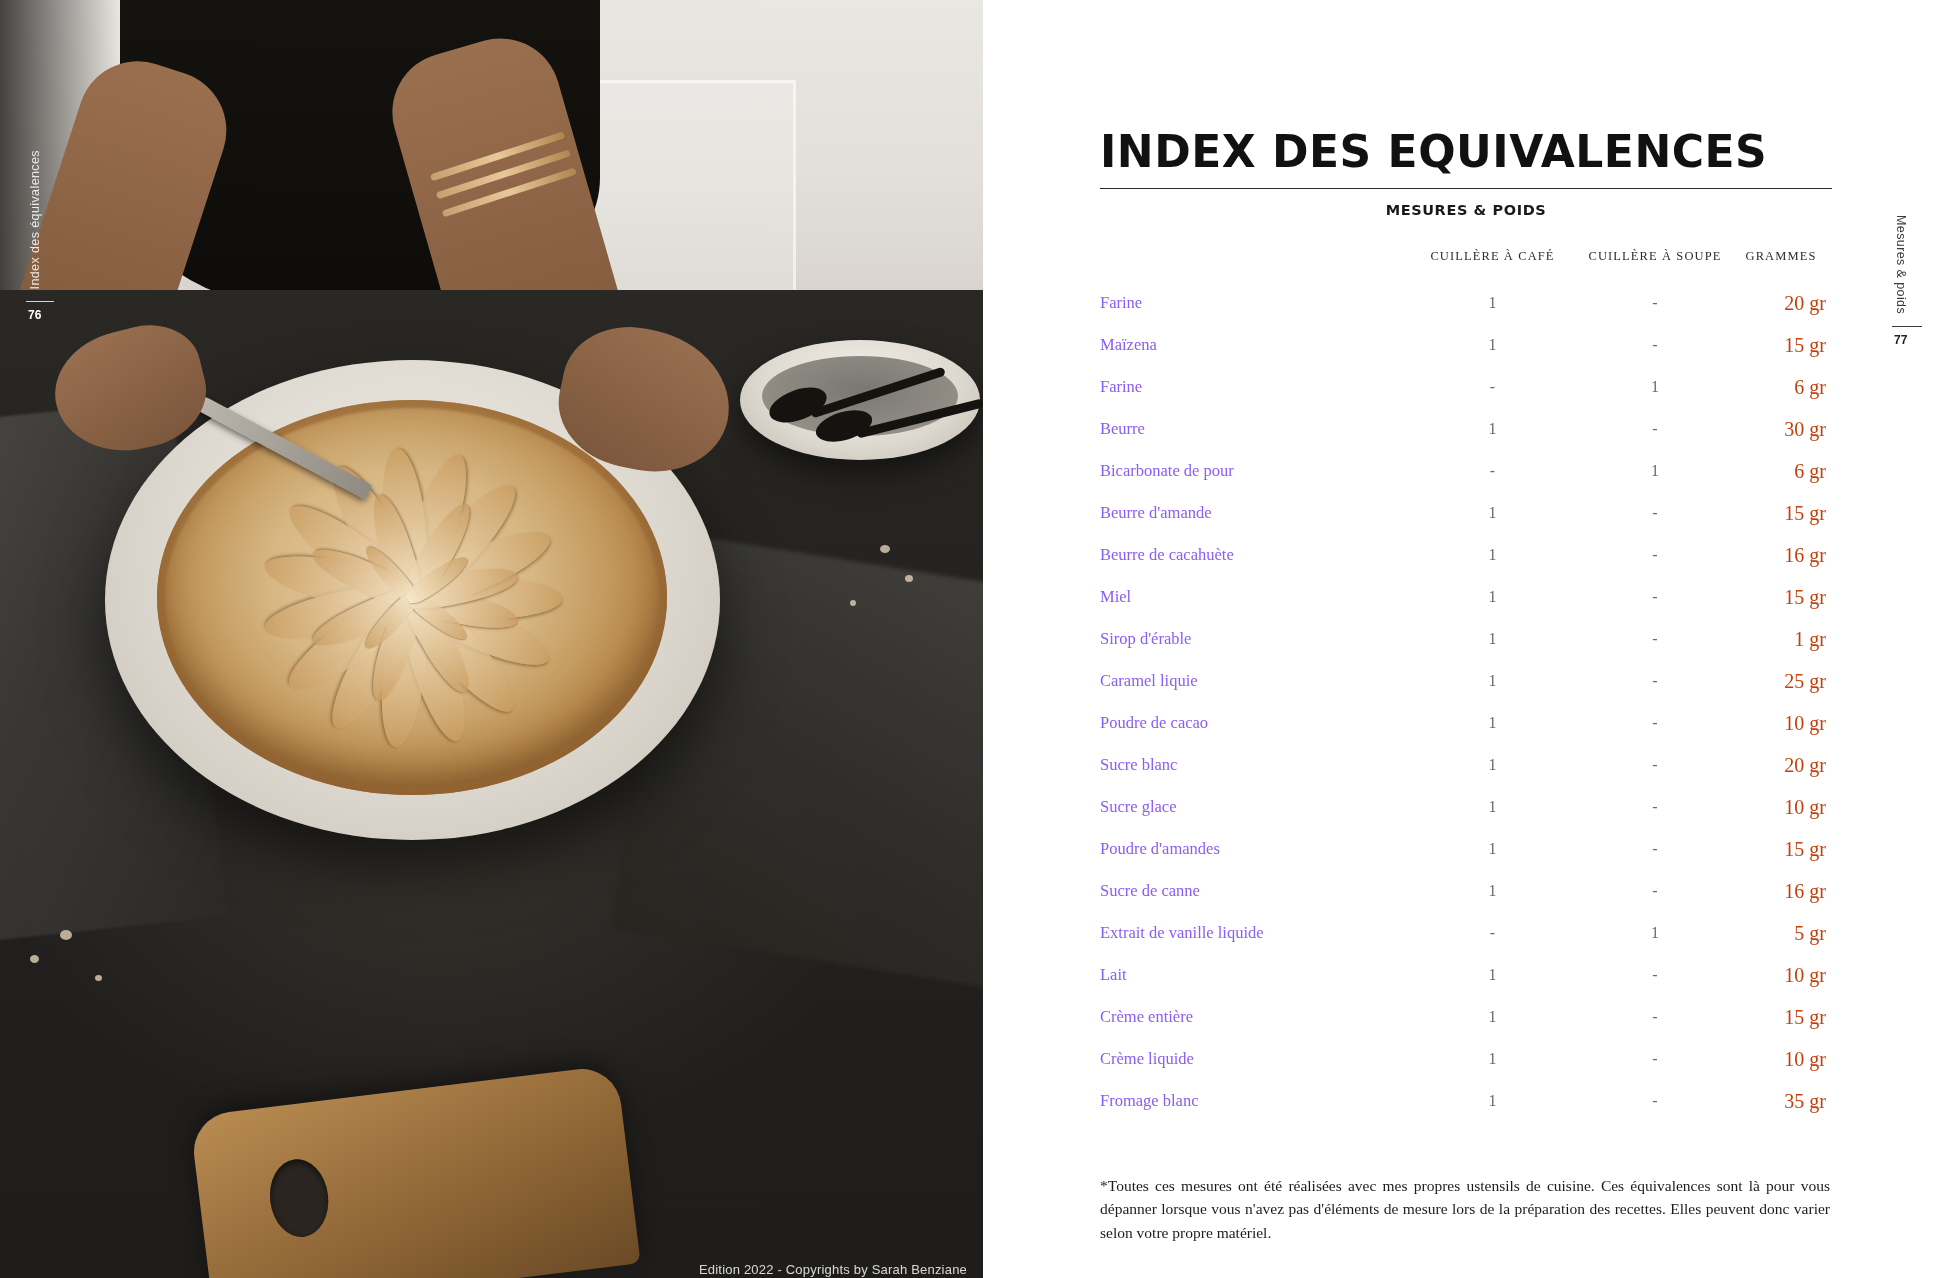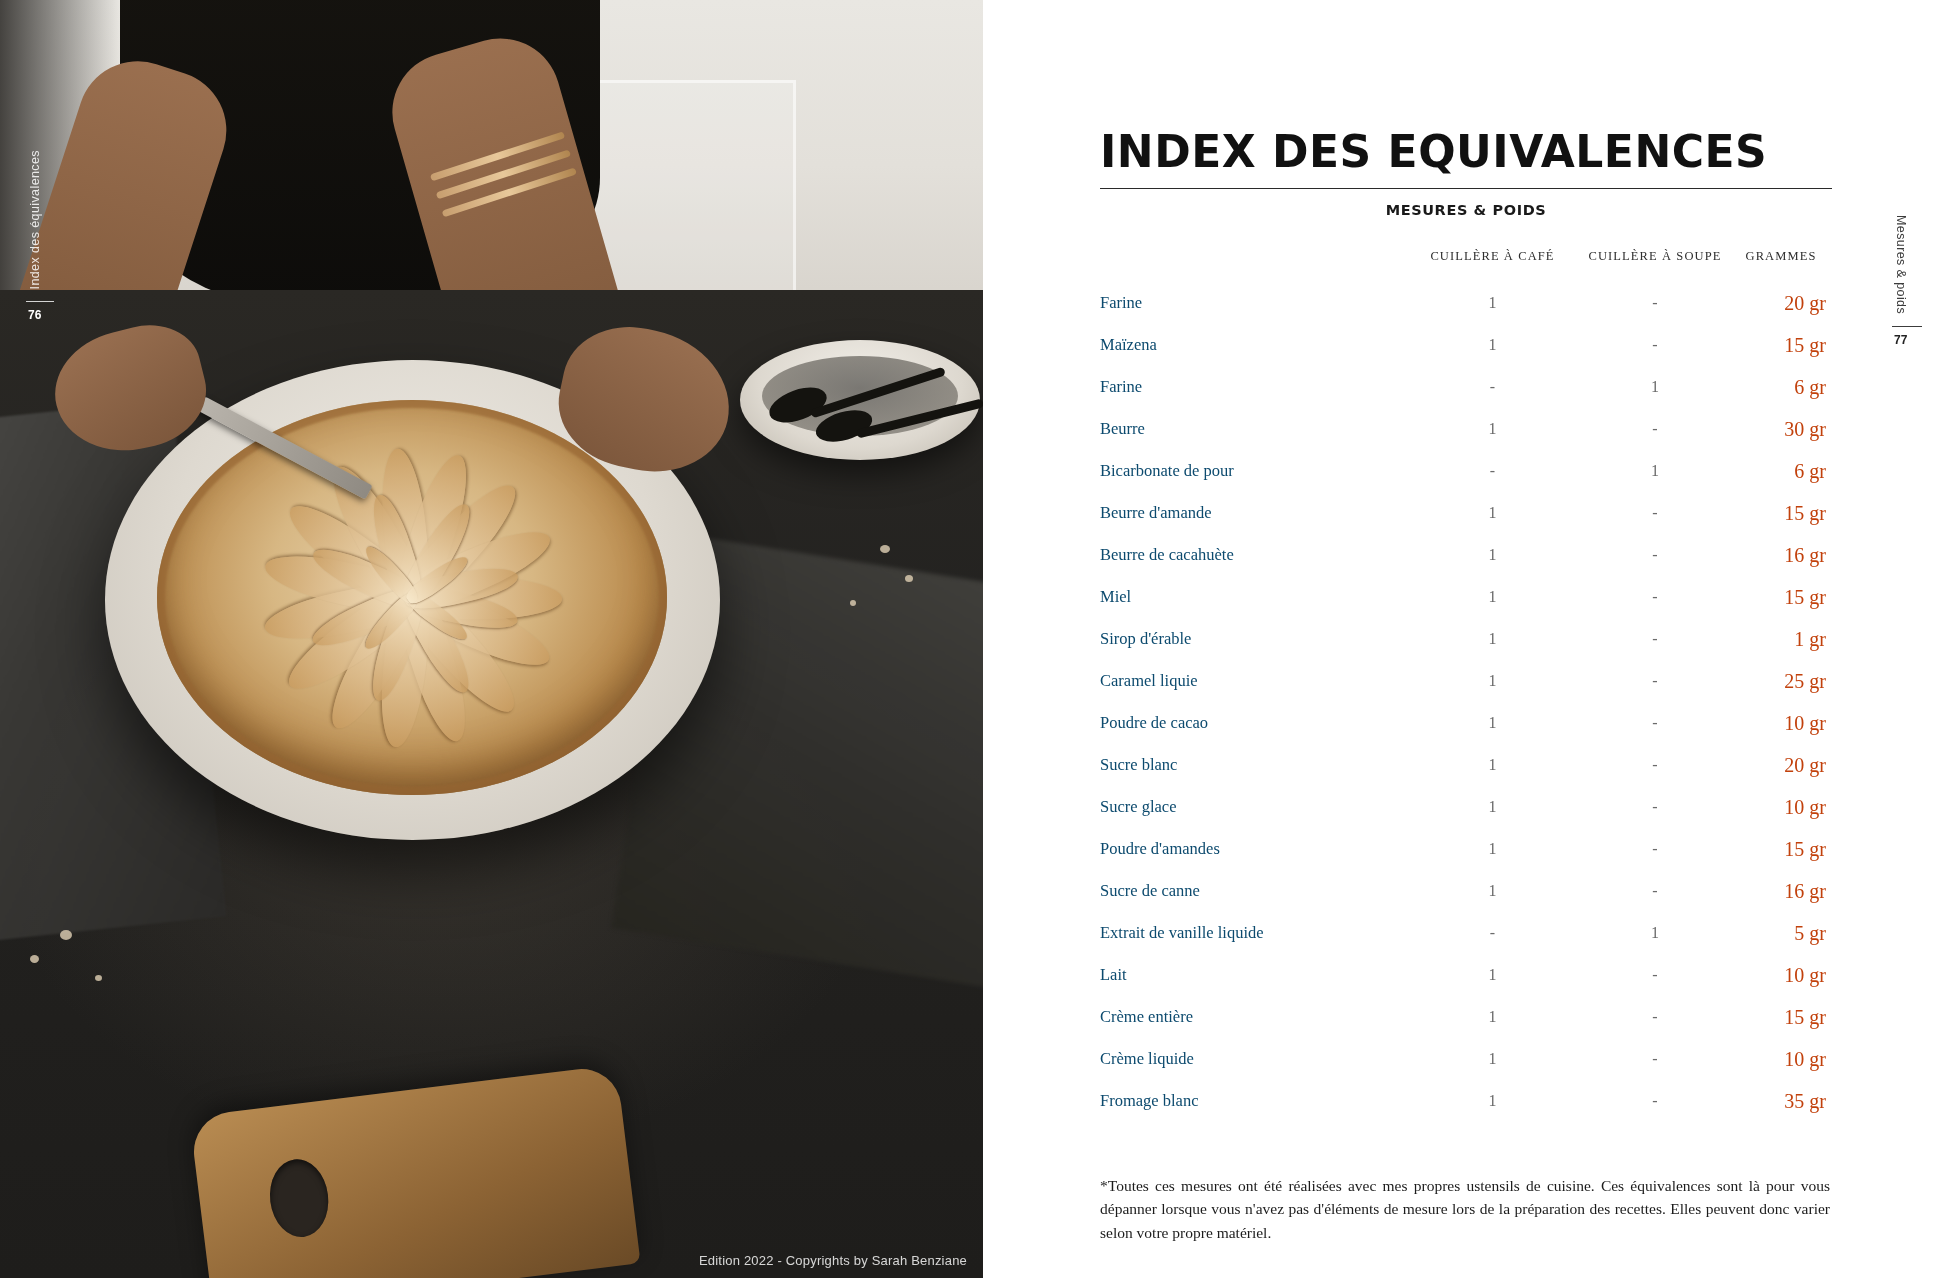--- a/index.html
+++ b/index.html
@@ -221,21 +221,21 @@
   }
   .crumb {
     position: absolute;
     border-radius: 50%;
     background: rgba(214,199,173,0.85);
     filter: blur(0.4px);
   }
   .photo-caption {
     position: absolute;
     right: 16px;
-    bottom: 10px;
+    bottom: 1px;
     color: rgba(255,255,255,0.82);
     font-size: 13px;
     letter-spacing: 0.2px;
     font-family: "Liberation Sans", sans-serif;
   }
   .left-folio {
     position: absolute;
     left: 28px;
     top: 150px;
     width: 24px;
@@ -348,21 +348,21 @@
     text-align: left;
   }
   table.equiv td {
     font-size: 16.5px;
     color: #232323;
     padding: 9.5px 0;
     text-align: center;
   }
   table.equiv td.ing {
     text-align: left;
-    color: #0c4a6e;
+    color: #8b5cf6;
   }
   table.equiv td.val {
     color: #6b6b6b;
     font-size: 16px;
   }
   table.equiv td.gram {
     color: #c2410c;
     font-size: 20px;
     text-align: right;
     padding-right: 6px;

